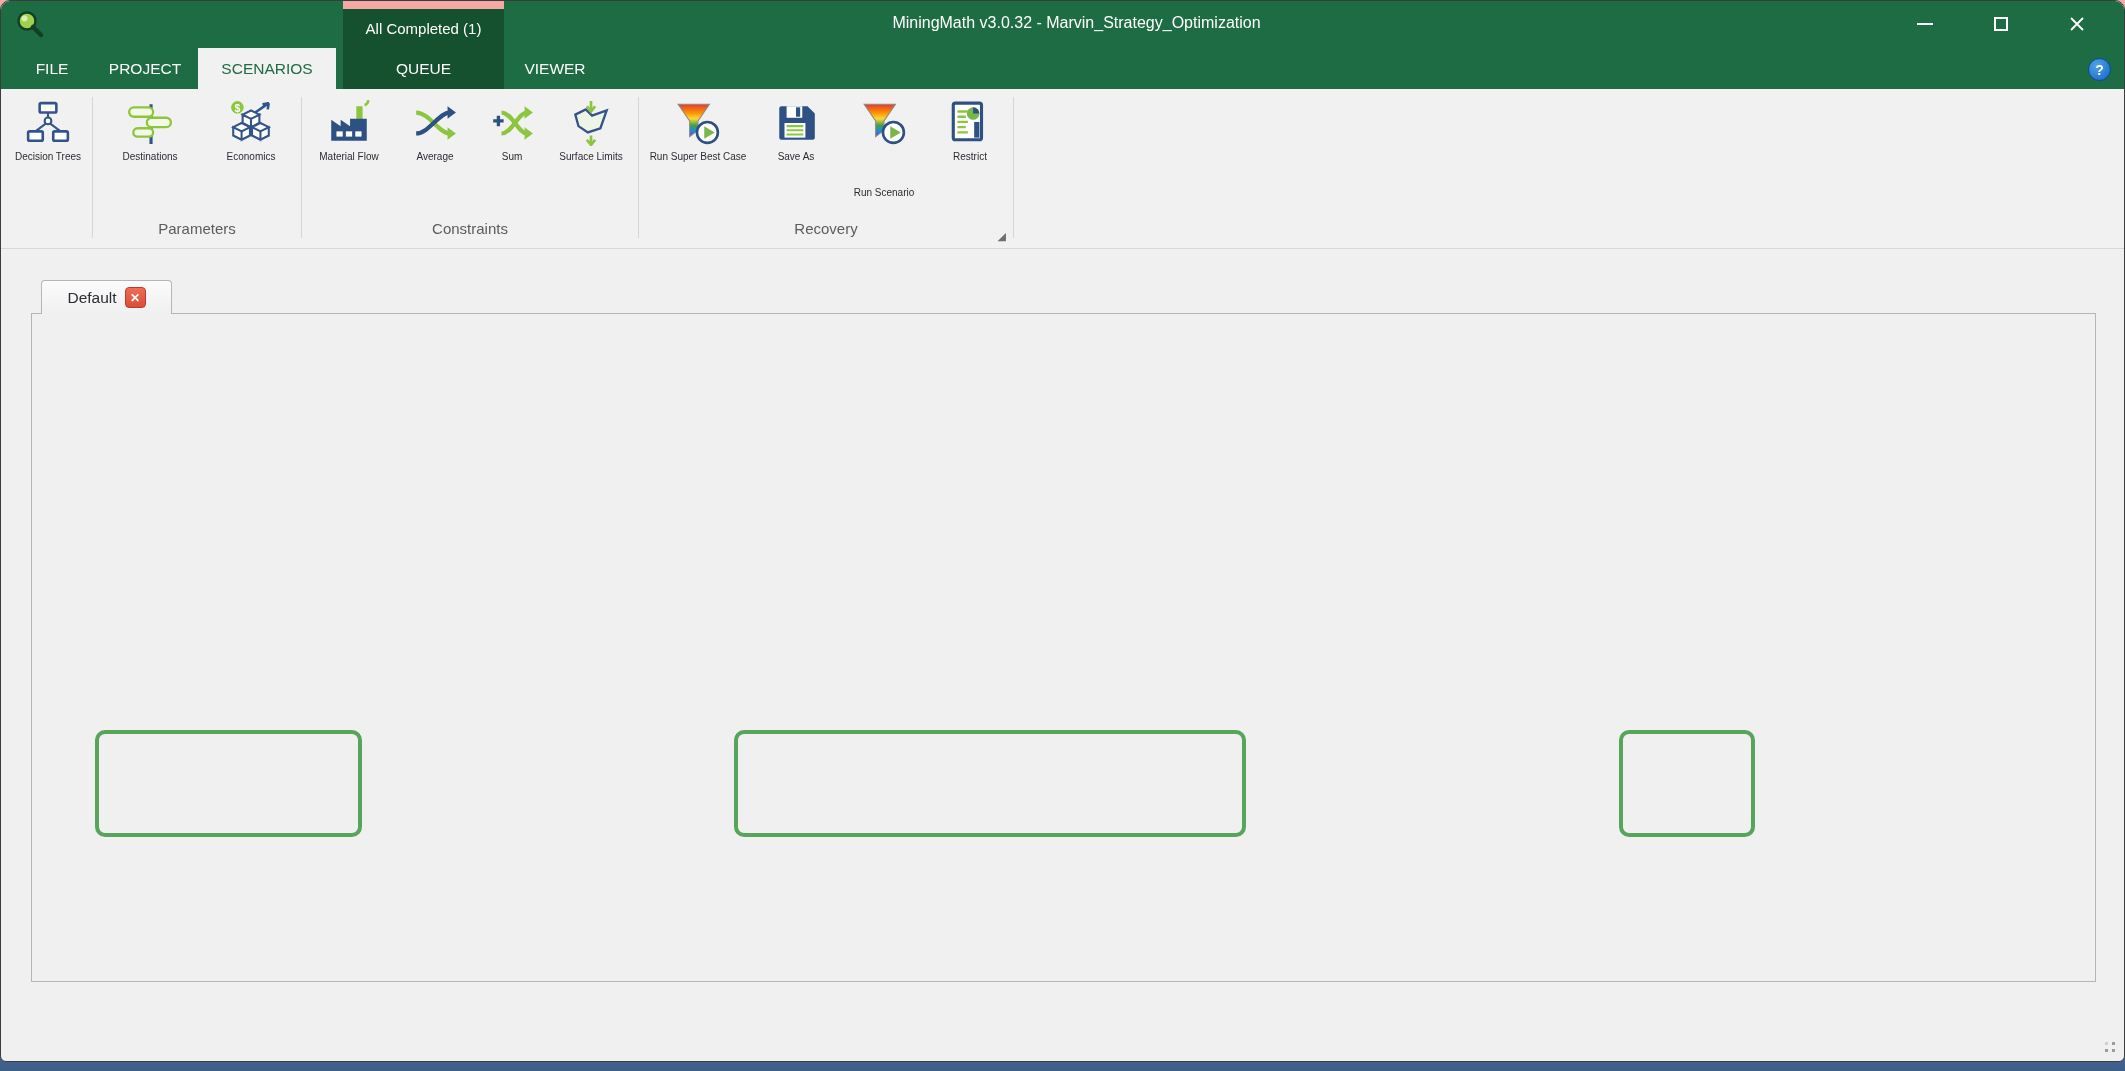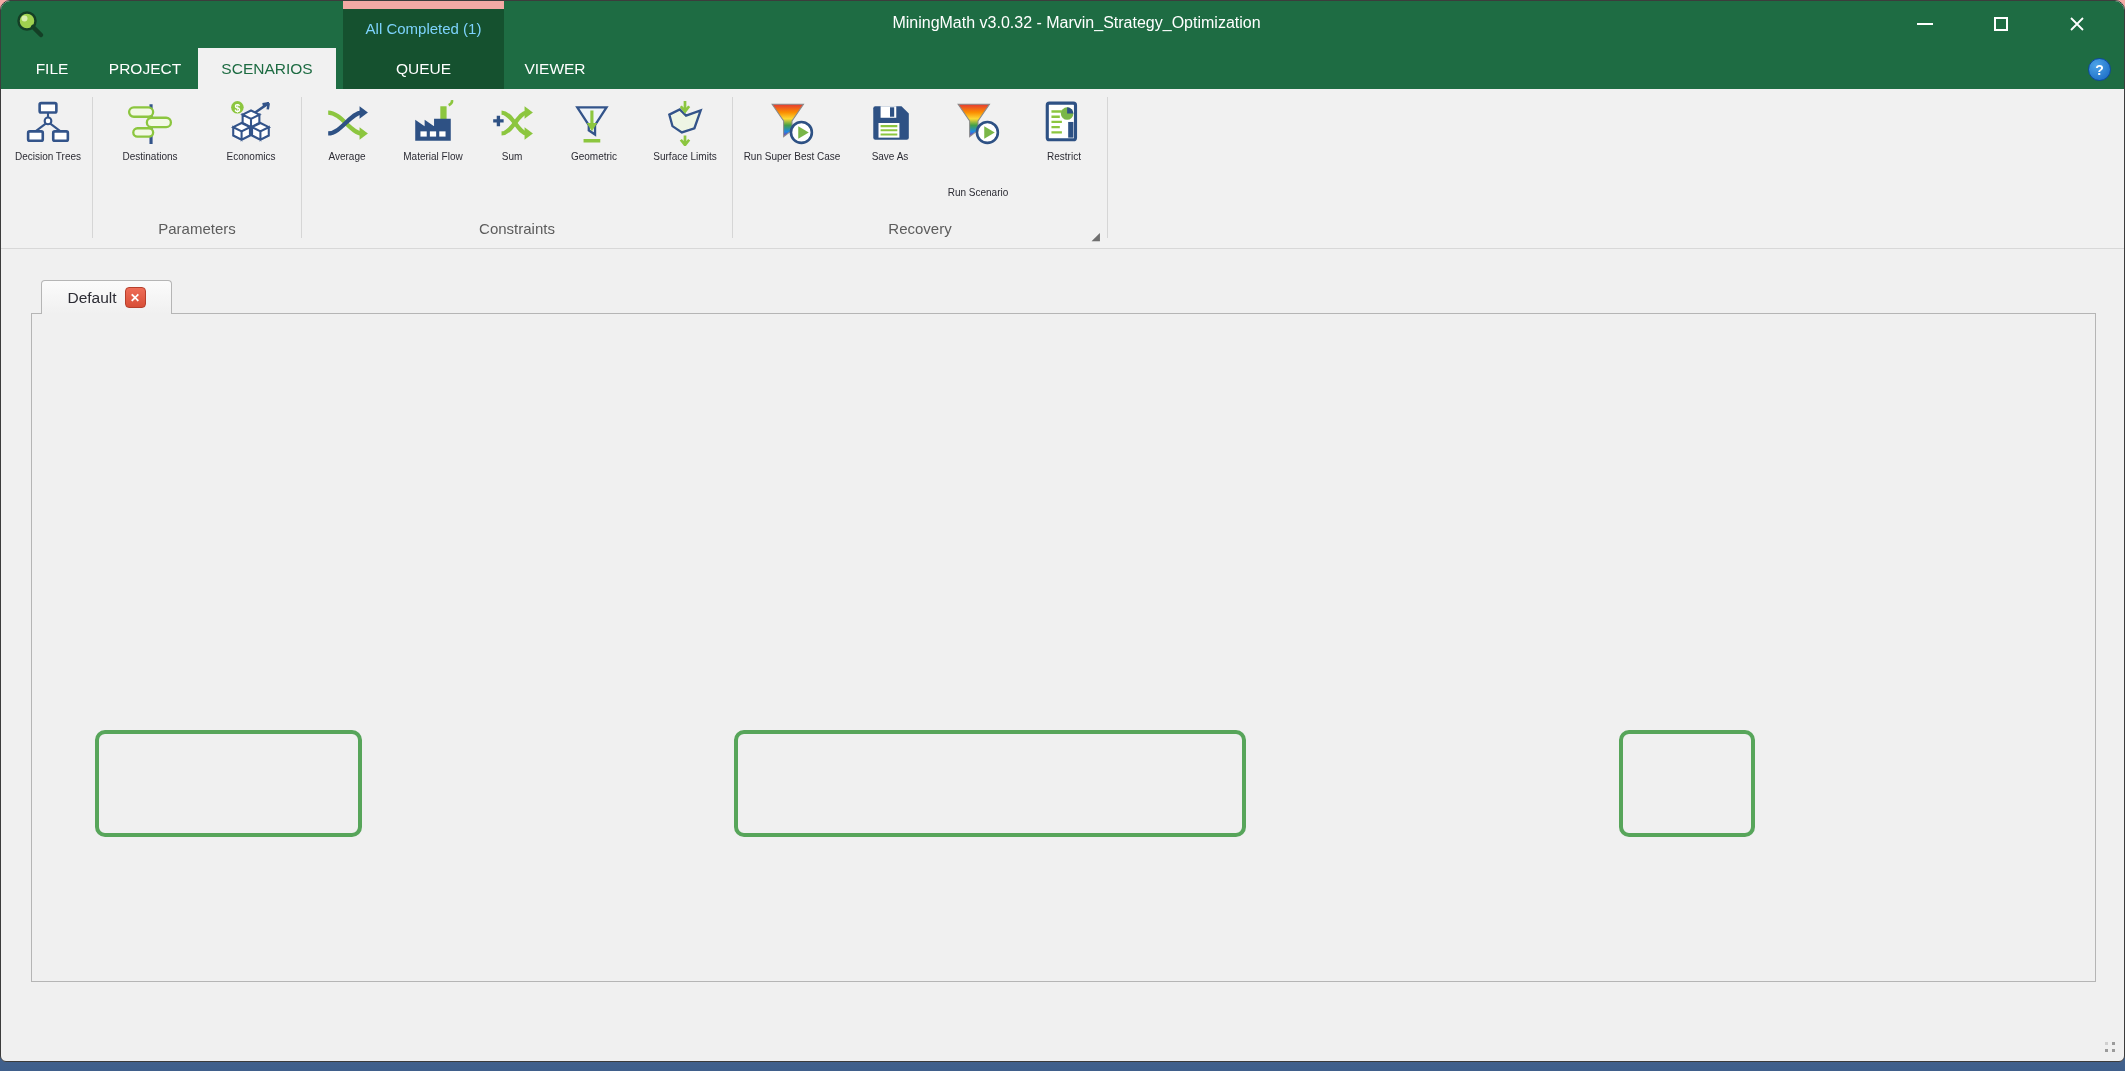--- a/index.html
+++ b/index.html
@@ -15,21 +15,21 @@
   #menubar  { position:absolute; left:0; top:47px; width:100%; height:41px; background:#1e6c43; }
   #app-logo { position:absolute; left:14px; top:8px; width:30px; height:30px; }
   #win-title { position:absolute; left:0; right:0; top:13px; text-align:center; color:#ffffff; font-size:16px;margin-left:28px; }
   .wc { position:absolute; top:0; width:56px; height:46px; display:flex; align-items:center; justify-content:center; }
   #wc-min i { display:block; width:16px; height:2px; background:#fff; }
   #wc-max i { display:block; width:14px; height:14px; border:2px solid #fff; }
 
   #queue-col { position:absolute; left:342px; top:0; width:161px; height:88px; background:#15512f; }
   #queue-progress { position:absolute; left:0; top:0; width:100%; height:8px; background:#f3a9a4; }
   #queue-status { position:absolute; left:0; top:8px; width:100%; height:39px; display:flex; align-items:center; justify-content:center;
-    color:#7dd3fc; font-size:15px; }
+    color:#ffffff; font-size:15px; }
   #menu-queue { position:absolute; left:0; top:47px; width:100%; height:41px; display:flex; align-items:center; justify-content:center;
     color:#fff; font-size:15.5px; }
 
   .mitem { position:absolute; top:47px; height:41px; display:flex; align-items:center; justify-content:center;
     color:#ffffff; font-size:15.5px; padding:0 4px; }
   #menu-file { left:15px;  width:72px; }
   #menu-project { left:96px; width:96px; }
   #menu-scenarios { left:197px; width:138px; background:#f1f1f1; color:#1d6b42; }
   #menu-viewer { left:508px; width:92px; }
   #help-btn { position:absolute; left:2087px; top:57px; width:23px; height:23px; border-radius:50%;
@@ -204,66 +204,55 @@
           <span class="rlabel">Economics</span>
         </div>
       </div>
       <div class="rglabel">Parameters</div>
     </div>
 
     <div class="rsep"></div>
 
     <div class="rgroup">
       <div class="ritems">
-        <div class="ritem" style="width:84px;">
-          <span class="ricon">
-            <svg width="46" height="46" viewBox="0 0 44 44">
-              <path d="M4 12 C16 12, 26 32, 36 32" stroke="#8cc63f" stroke-width="4" fill="none"></path>
-              <path d="M34 26 l8 6 -8 6 z" fill="#8cc63f"></path>
-              <path d="M4 32 C16 32, 26 12, 36 12" stroke="#2e5184" stroke-width="4" fill="none"></path>
-              <path d="M34 6 l8 6 -8 6 z" fill="#2e5184"></path>
-            </svg>
-          </span>
-          <span class="rlabel">Average</span>
-        </div>
         <div class="ritem" style="width:88px;">
           <span class="ricon">
             <svg width="46" height="46" viewBox="0 0 44 44">
               <rect x="29" y="6" width="6" height="14" fill="#8cc63f"></rect>
               <path d="M37 5 q4 -2 3 -5" stroke="#8cc63f" stroke-width="2.5" fill="none"></path>
               <path d="M5 39 V19 l9 6 v-6 l9 6 v-7 h16 v21 z" fill="#2e5184"></path>
               <rect x="10" y="30" width="6" height="5" fill="#fff"></rect>
               <rect x="19" y="30" width="6" height="5" fill="#fff"></rect>
               <rect x="28" y="30" width="6" height="5" fill="#fff"></rect>
             </svg>
           </span>
           <span class="rlabel">Material Flow</span>
         </div>
+        <div class="ritem" style="width:84px;">
+          <span class="ricon">
+            <svg width="46" height="46" viewBox="0 0 44 44">
+              <path d="M4 12 C16 12, 26 32, 36 32" stroke="#8cc63f" stroke-width="4" fill="none"></path>
+              <path d="M34 26 l8 6 -8 6 z" fill="#8cc63f"></path>
+              <path d="M4 32 C16 32, 26 12, 36 12" stroke="#2e5184" stroke-width="4" fill="none"></path>
+              <path d="M34 6 l8 6 -8 6 z" fill="#2e5184"></path>
+            </svg>
+          </span>
+          <span class="rlabel">Average</span>
+        </div>
         <div class="ritem" style="width:70px;">
           <span class="ricon">
             <svg width="46" height="46" viewBox="0 0 44 44">
               <path d="M4 20 h10 M9 15 v10" stroke="#2e5184" stroke-width="3.2"></path>
               <path d="M12 12 C22 12, 28 32, 36 32" stroke="#8cc63f" stroke-width="4" fill="none"></path>
               <path d="M34 26 l8 6 -8 6 z" fill="#8cc63f"></path>
               <path d="M12 32 C22 32, 28 12, 36 12" stroke="#8cc63f" stroke-width="4" fill="none"></path>
               <path d="M34 6 l8 6 -8 6 z" fill="#8cc63f"></path>
             </svg>
           </span>
           <span class="rlabel">Sum</span>
-        </div>
-        <div class="ritem" style="width:94px;">
-          <span class="ricon">
-            <svg width="46" height="46" viewBox="0 0 44 44">
-              <path d="M6 7 h28 l-11 17 v9 l-6 -4 v-5 z" fill="#eef3f8" stroke="#33548a" stroke-width="2.2"></path>
-              <line x1="20" y1="10" x2="20" y2="24" stroke="#8cc63f" stroke-width="3"></line>
-              <path d="M15 22 l5 8 5 -8 z" fill="#8cc63f"></path>
-              <line x1="12" y1="39" x2="28" y2="39" stroke="#8cc63f" stroke-width="3.5"></line>
-            </svg>
-          </span>
-          <span class="rlabel">Geometric</span>
         </div>
         <div class="ritem" style="width:88px;">
           <span class="ricon">
             <svg width="46" height="46" viewBox="0 0 44 44">
               <path d="M7 14 L17 9 L23 15 L37 10 L31 27 L19 31 L10 25 Z" fill="#eef5e4" stroke="#33548a" stroke-width="2.2"></path>
               <path d="M22 1 v8 M18 6 l4 5 4 -5" stroke="#8cc63f" stroke-width="2.6" fill="none"></path>
               <path d="M22 34 v8 M18 38 l4 5 4 -5" stroke="#8cc63f" stroke-width="2.6" fill="none"></path>
             </svg>
           </span>
           <span class="rlabel">Surface Limits</span>

